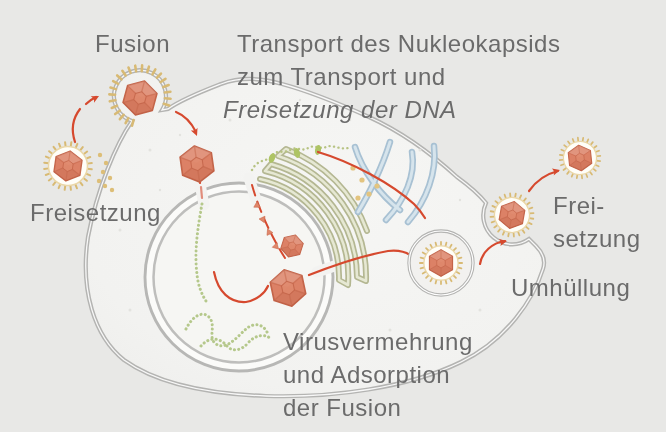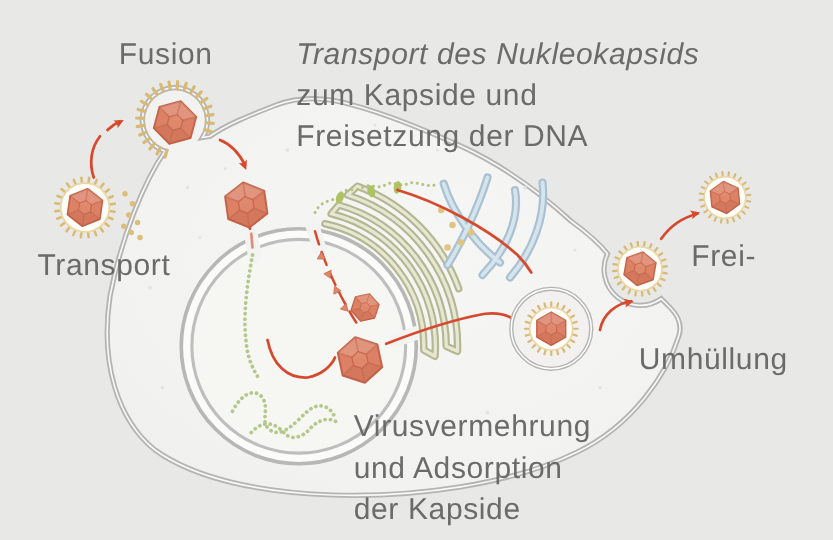--- a/index.html
+++ b/index.html
@@ -246,22 +246,23 @@
     <circle cx="441" cy="263" r="32" fill="none" stroke="#ffffff" stroke-width="1.2"></circle>
     <use href="#virion" transform="translate(441,263) scale(0.88)"></use>
   </g>
 
   <use href="#virion" transform="translate(512,215) rotate(10) scale(0.9)"></use>
 
   <use href="#virion" transform="translate(580,158) rotate(-6) scale(0.85)"></use>
 </svg>
 
 <div class="lbl" style="left:95px;top:27px;">Fusion</div>
-<div class="lbl" style="left:237px;top:27px;font-style:italic;">Transport des Nukleokapsids</div>
-<div class="lbl" style="left:237px;top:60px;">zum Kapside und</div>
-<div class="lbl" style="left:237px;top:93px;">Freisetzung der DNA</div>
-<div class="lbl" style="left:30px;top:196px;">Transport</div>
+<div class="lbl" style="left:237px;top:27px;">Transport des Nukleokapsids</div>
+<div class="lbl" style="left:237px;top:60px;">zum Transport und</div>
+<div class="lbl" style="left:223px;top:93px;font-style:italic;">Freisetzung der DNA</div>
+<div class="lbl" style="left:30px;top:196px;">Freisetzung</div>
 <div class="lbl" style="left:553px;top:189px;text-align:right;">Frei-</div>
+<div class="lbl" style="left:553px;top:222px;">setzung</div>
 <div class="lbl" style="left:511px;top:271px;">Umhüllung</div>
 <div class="lbl" style="left:283px;top:325px;text-align:center;">Virusvermehrung</div>
 <div class="lbl" style="left:283px;top:358px;">und Adsorption</div>
-<div class="lbl" style="left:283px;top:391px;">der Kapside</div>
+<div class="lbl" style="left:283px;top:391px;">der Fusion</div>
 </div>
 
 </body></html>

